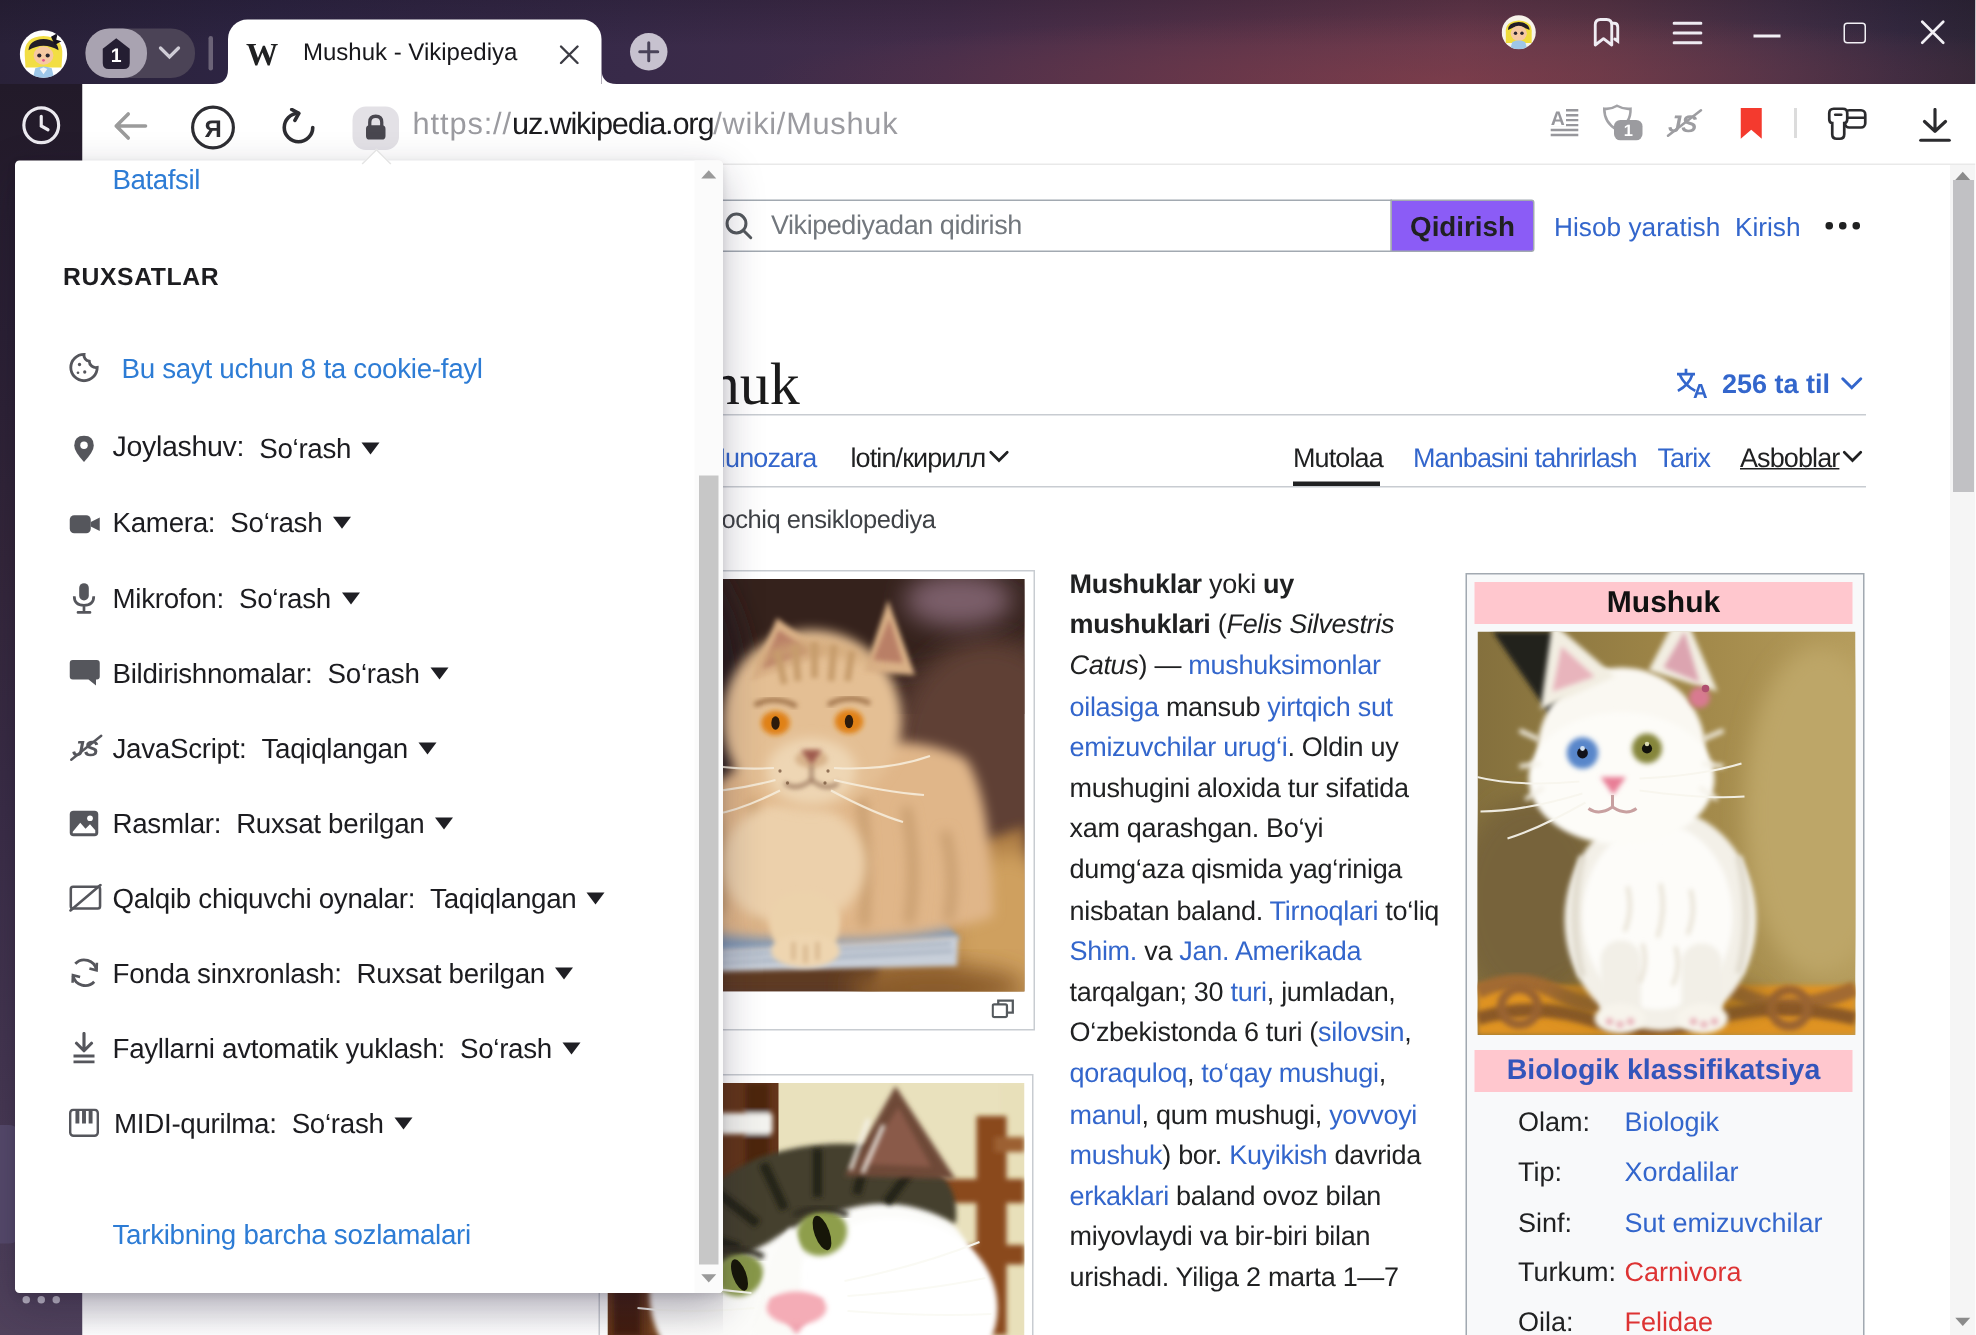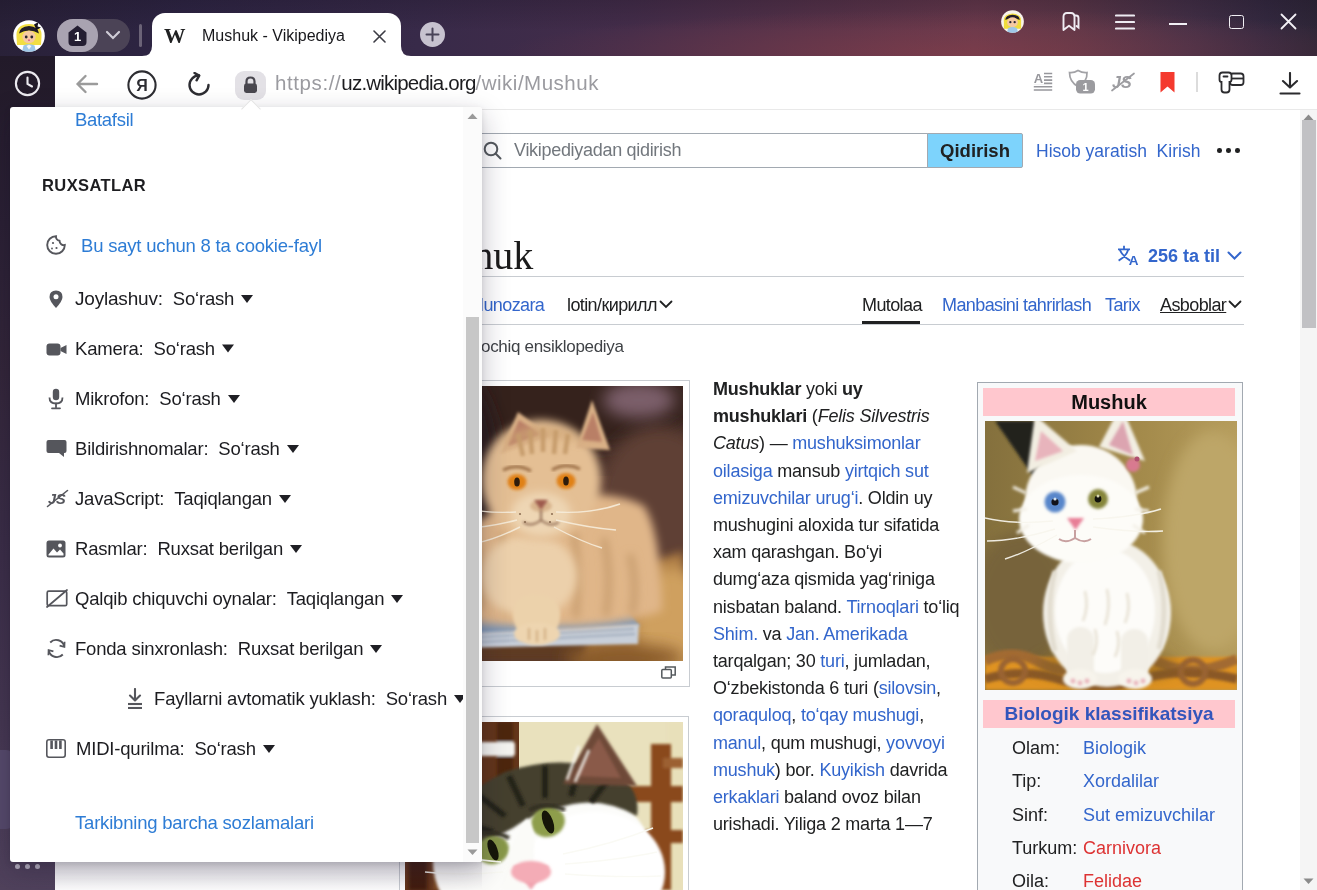--- a/index.html
+++ b/index.html
@@ -170,21 +170,21 @@
 </svg>
 
 <div class="abs" id="page" style="left:55px;top:110px;width:1245px;height:780px;background:#fff;overflow:hidden;color:#202122;">
 
   <div class="abs" style="left:373px;top:23px;width:498px;height:33px;border:1px solid #a2a9b1;border-radius:2px 0 0 2px;background:#fff;"></div>
   <svg class="abs" style="left:428px;top:31px;" width="19" height="19" viewBox="0 0 19 19">
     <circle cx="8" cy="8" r="6.3" fill="none" stroke="#54595d" stroke-width="2"></circle>
     <path d="M12.8 12.8 L17.5 17.5" stroke="#54595d" stroke-width="2" stroke-linecap="round"></path>
   </svg>
   <div class="abs" style="left:459px;top:30px;font-size:18px;letter-spacing:-.3px;color:#72777d;">Vikipediyadan qidirish</div>
-  <div class="abs" style="left:872px;top:23px;width:94px;height:33px;border:1px solid #a2a9b1;border-radius:0 2px 2px 0;background:#7dd3fc;
+  <div class="abs" style="left:872px;top:23px;width:94px;height:33px;border:1px solid #a2a9b1;border-radius:0 2px 2px 0;background:#8b5cf6;
        display:flex;align-items:center;justify-content:center;font-size:18.5px;font-weight:bold;color:#202122;">Qidirish</div>
   <div class="abs" style="left:981px;top:31px;font-size:17.5px;color:#3366cc;">Hisob yaratish&nbsp;&nbsp;Kirish</div>
   <div class="abs" style="left:1162px;top:38px;display:flex;gap:4.5px;">
     <div style="width:4.6px;height:4.6px;border-radius:50%;background:#202122;"></div>
     <div style="width:4.6px;height:4.6px;border-radius:50%;background:#202122;"></div>
     <div style="width:4.6px;height:4.6px;border-radius:50%;background:#202122;"></div>
   </div>
 
   <div class="abs" style="left:347px;top:122px;font-family:'Liberation Serif',serif;font-size:40px;color:#1b1b1b;">Mushuk</div>
   <div class="abs" style="left:365px;top:166px;width:824px;height:1px;background:#c8ccd1;"></div>
@@ -227,20 +227,21 @@
     <div>xam qarashgan. Bo‘yi</div>
     <div>dumg‘aza qismida yag‘riniga</div>
     <div>nisbatan baland. <a>Tirnoqlari</a> to‘liq</div>
     <div><a>Shim.</a> va <a>Jan. Amerikada</a></div>
     <div>tarqalgan; 30 <a>turi</a>, jumladan,</div>
     <div>O‘zbekistonda 6 turi (<a>silovsin</a>,</div>
     <div><a>qoraquloq</a>, <a>to‘qay mushugi</a>,</div>
     <div><a>manul</a>, qum mushugi, <a>yovvoyi</a></div>
     <div><a>mushuk</a>) bor. <a>Kuyikish</a> davrida</div>
     <div><a>erkaklari</a> baland ovoz bilan</div>
+    <div>miyovlaydi va bir-biri bilan</div>
     <div>urishadi. Yiliga 2 marta 1—7</div>
   </div>
 
   <div class="abs" style="left:365px;top:270px;width:268px;height:305px;background:#fff;border:1px solid #c8ccd1;"></div>
   <svg class="abs" id="cat1" style="left:369px;top:276px;" width="259" height="275" viewBox="0 0 259 275">
 <defs>
  <filter id="b8" x="-40%" y="-40%" width="180%" height="180%">
           <feGaussianBlur stdDeviation="8"></feGaussianBlur>
         </filter>
  <filter id="b4" x="-40%" y="-40%" width="180%" height="180%">
@@ -612,21 +613,21 @@
           <path d="M4.2 4.5 A8.3 8.3 0 0 1 18.3 8.5" fill="none" stroke="#55565c" stroke-width="1.9"></path>
           <path d="M18.6 3.8 L18.4 8.9 L13.6 7.6" fill="none" stroke="#55565c" stroke-width="1.7"></path>
           <path d="M16.8 16.5 A8.3 8.3 0 0 1 2.7 12.5" fill="none" stroke="#55565c" stroke-width="1.9"></path>
           <path d="M2.4 17.2 L2.6 12.1 L7.4 13.4" fill="none" stroke="#55565c" stroke-width="1.7"></path>
         </svg>
       </div>
     <span style="font-size:18.5px;letter-spacing:-.2px;color:#1c1c20;margin-left:5px;">Fonda sinxronlash:</span>
     <span style="font-size:18.5px;letter-spacing:-.2px;color:#1c1c20;margin-left:10px;">Ruxsat berilgan</span>
     <span style="margin-left:7px;width:0;height:0;border-left:6.5px solid transparent;border-right:6.5px solid transparent;border-top:8px solid #1f1f24;"></span>
   </div>
-  <div class="abs" style="left:36px;top:591.5px;transform:translateY(-50%);display:flex;align-items:center;width:420px;justify-content:flex-end;">
+  <div class="abs" style="left:36px;top:591.5px;transform:translateY(-50%);display:flex;align-items:center;width:420px;">
     <div style="width:24px;flex:none;display:flex;">
         <svg width="20" height="21" viewBox="0 0 20 21">
           <path d="M10 1 L10 12 M5 7.5 L10 12.5 L15 7.5" fill="none" stroke="#55565c" stroke-width="2.1" stroke-linecap="round" stroke-linejoin="round"></path>
           <path d="M3 16 H17" stroke="#55565c" stroke-width="2.1"></path>
           <path d="M3 20 H17" stroke="#55565c" stroke-width="2.1"></path>
         </svg>
       </div>
     <span style="font-size:18.5px;letter-spacing:-.2px;color:#1c1c20;margin-left:5px;">Fayllarni avtomatik yuklash:</span>
     <span style="font-size:18.5px;letter-spacing:-.2px;color:#1c1c20;margin-left:10px;">So‘rash</span>
     <span style="margin-left:7px;width:0;height:0;border-left:6.5px solid transparent;border-right:6.5px solid transparent;border-top:8px solid #1f1f24;"></span>

